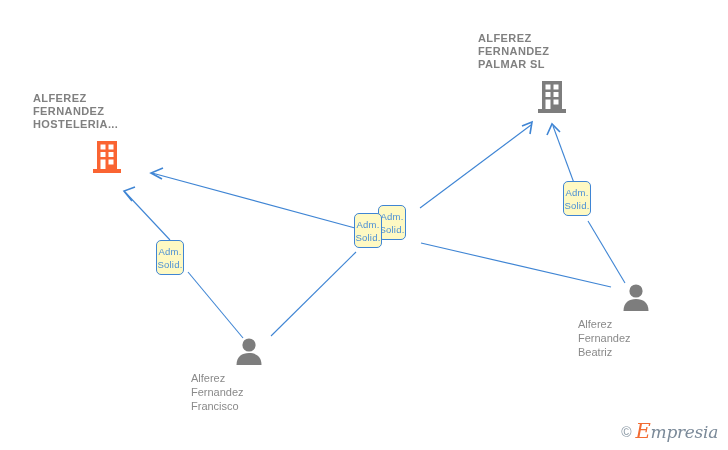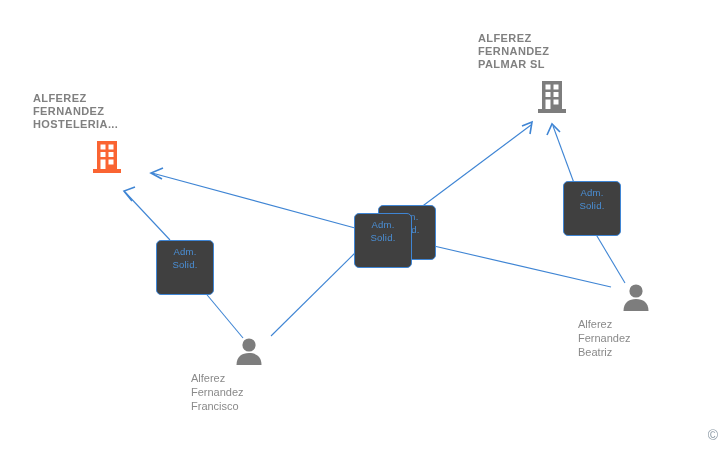--- a/index.html
+++ b/index.html
@@ -32,30 +32,30 @@
   }
 
   
   .icon-wrap{display:flex;justify-content:center;}
   .bld{display:block;}
   .prs{display:block;}
 
   
   .chip{
     position:absolute;
-    width:58px;
+    width:28px;
     box-sizing:border-box;
     border:1px solid #3f85d4;
     border-radius:5px;
-    background:#404040;
+    background:#fef9c3;
     color:#4a8fd6;
     font-size:9.5px;
     line-height:13px;
     text-align:center;
-    padding:4px 0 23px 0;
+    padding:4px 0 3px 0;
     letter-spacing:.2px;
   }
   .chip span{display:block;}
 
   
   .watermark{
     position:absolute;
     right:10px;bottom:8px;
     display:flex;align-items:center;gap:4px;
     user-select:none;
@@ -172,15 +172,16 @@
     <span>Solid.</span>
   </div>
 
   <div class="chip" style="left:563px;top:181px;">
     <span>Adm.</span>
     <span>Solid.</span>
   </div>
 
   <div class="watermark">
     <span class="wm-c">©</span>
+    <span class="wm-word"><span class="e">E</span><span>mpresia</span></span>
   </div>
 
 </div>
 
 </body></html>

